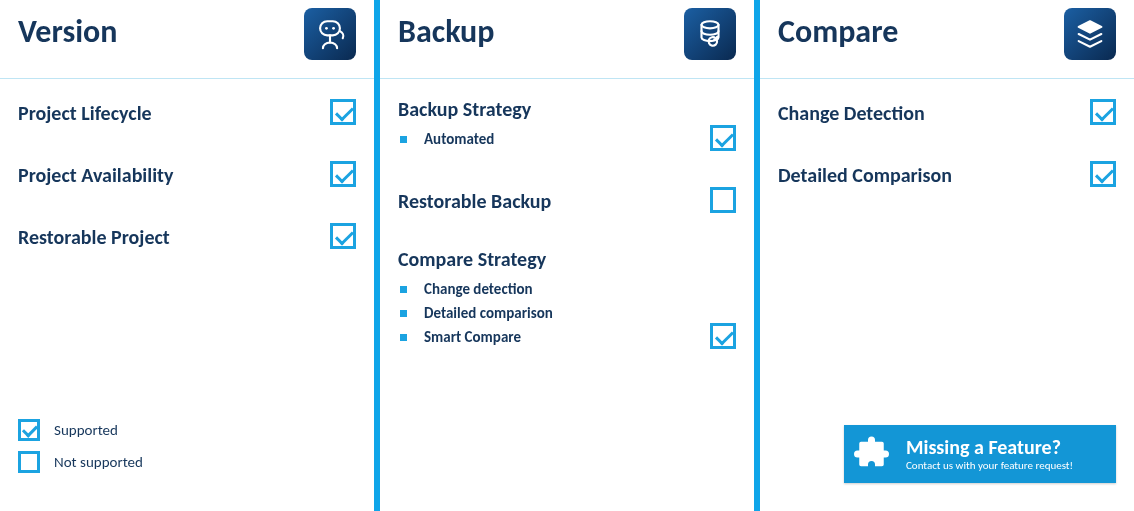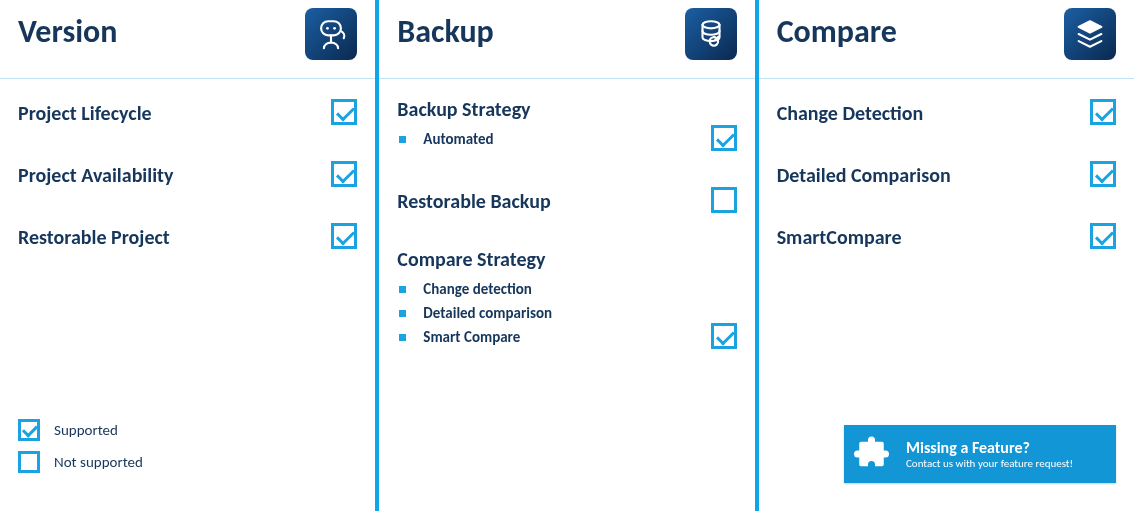--- a/index.html
+++ b/index.html
@@ -15,21 +15,21 @@
     display: flex;
     width: 100%;
     height: 100%;
   }
   .col {
     flex: 1 1 0;
     padding: 8px 18px 10px 18px;
     position: relative;
   }
   .col + .col {
-    border-left: 4px solid #0ea5e9;
+    border-left: 6px solid #0ea5e9;
   }
   .col-header {
     display: flex;
     align-items: flex-start;
     justify-content: space-between;
     height: 70px;
   }
   .col-title {
     font-size: 32px;
     font-weight: 700;
@@ -141,21 +141,21 @@
     width: 272px;
     box-shadow: 0 1px 2px rgba(0,0,0,0.2);
   }
   .cta-icon {
     width: 42px;
     height: 42px;
     margin-right: 10px;
     flex-shrink: 0;
   }
   .cta-title {
-    font-size: 16px;
+    font-size: 20px;
     font-weight: 700;
     line-height: 1.2;
   }
   .cta-sub {
     font-size: 11px;
     line-height: 1.2;
   }
 </style>
 </head>
 <body>
@@ -268,26 +268,20 @@
         <div class="feature-title">Change Detection</div>
       </div>
       <div class="chk checked"></div>
     </div>
     <div class="feature">
       <div class="feature-body">
         <div class="feature-title">Detailed Comparison</div>
       </div>
       <div class="chk checked"></div>
     </div>
-    <div class="feature">
-      <div class="feature-body">
-        <div class="feature-title">SmartCompare</div>
-      </div>
-      <div class="chk checked"></div>
-    </div>
 
     <div class="cta">
       <svg class="cta-icon" viewBox="0 0 48 48" fill="#ffffff">
         <path d="M20 4a4 4 0 0 1 4 4v2h8a2 2 0 0 1 2 2v8h2a4 4 0 1 1 0 8h-2v8a2 2 0 0 1-2 2h-8v-2a4 4 0 1 0-8 0v2H8a2 2 0 0 1-2-2v-8H4a4 4 0 1 1 0-8h2v-8a2 2 0 0 1 2-2h8V8a4 4 0 0 1 4-4z"></path>
       </svg>
       <div>
         <div class="cta-title">Missing a Feature?</div>
         <div class="cta-sub">Contact us with your feature request!</div>
       </div>
     </div>

